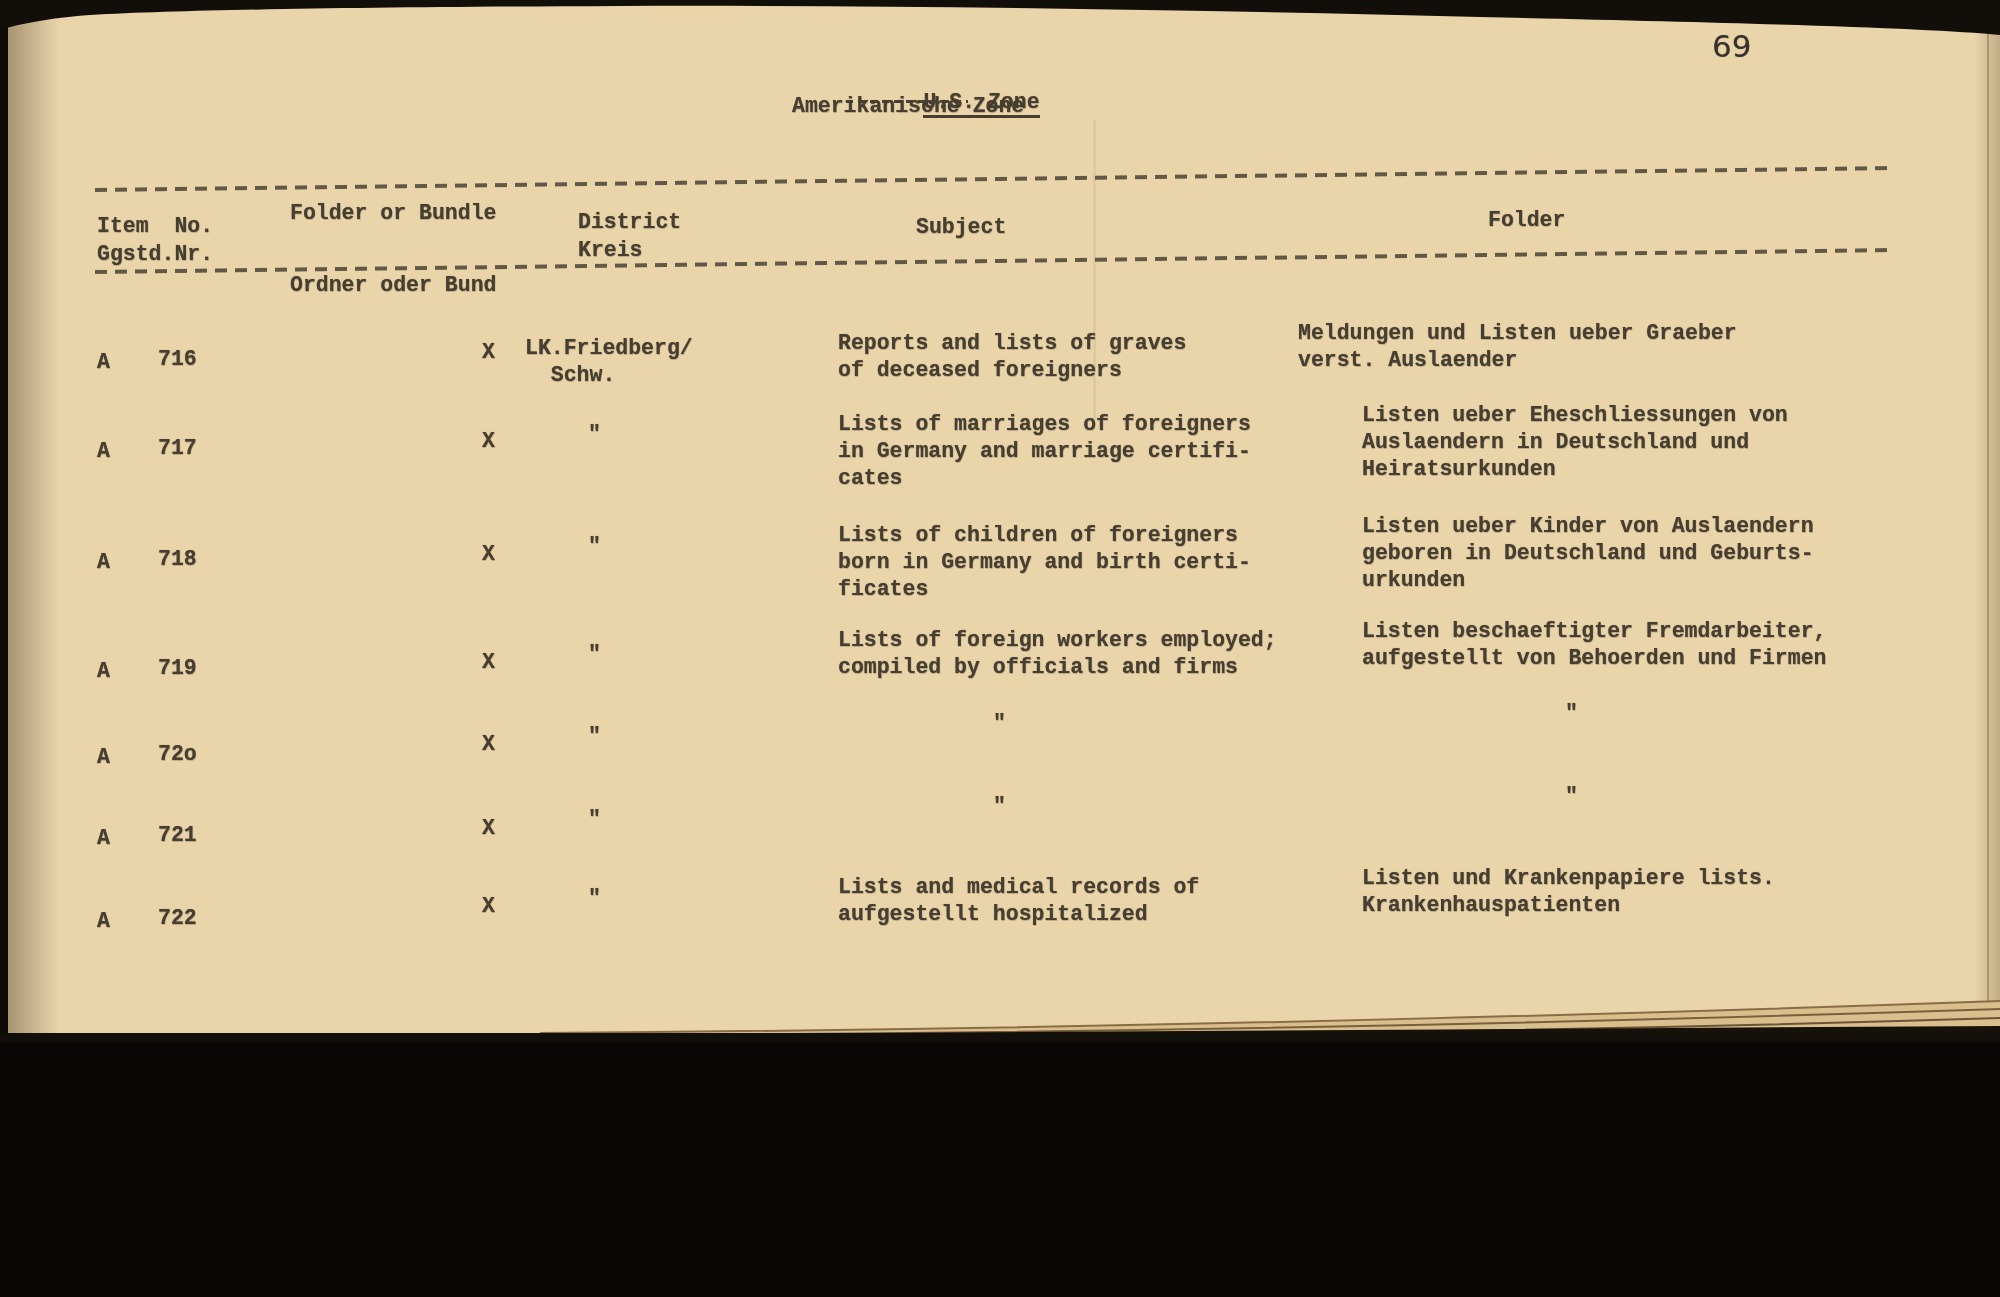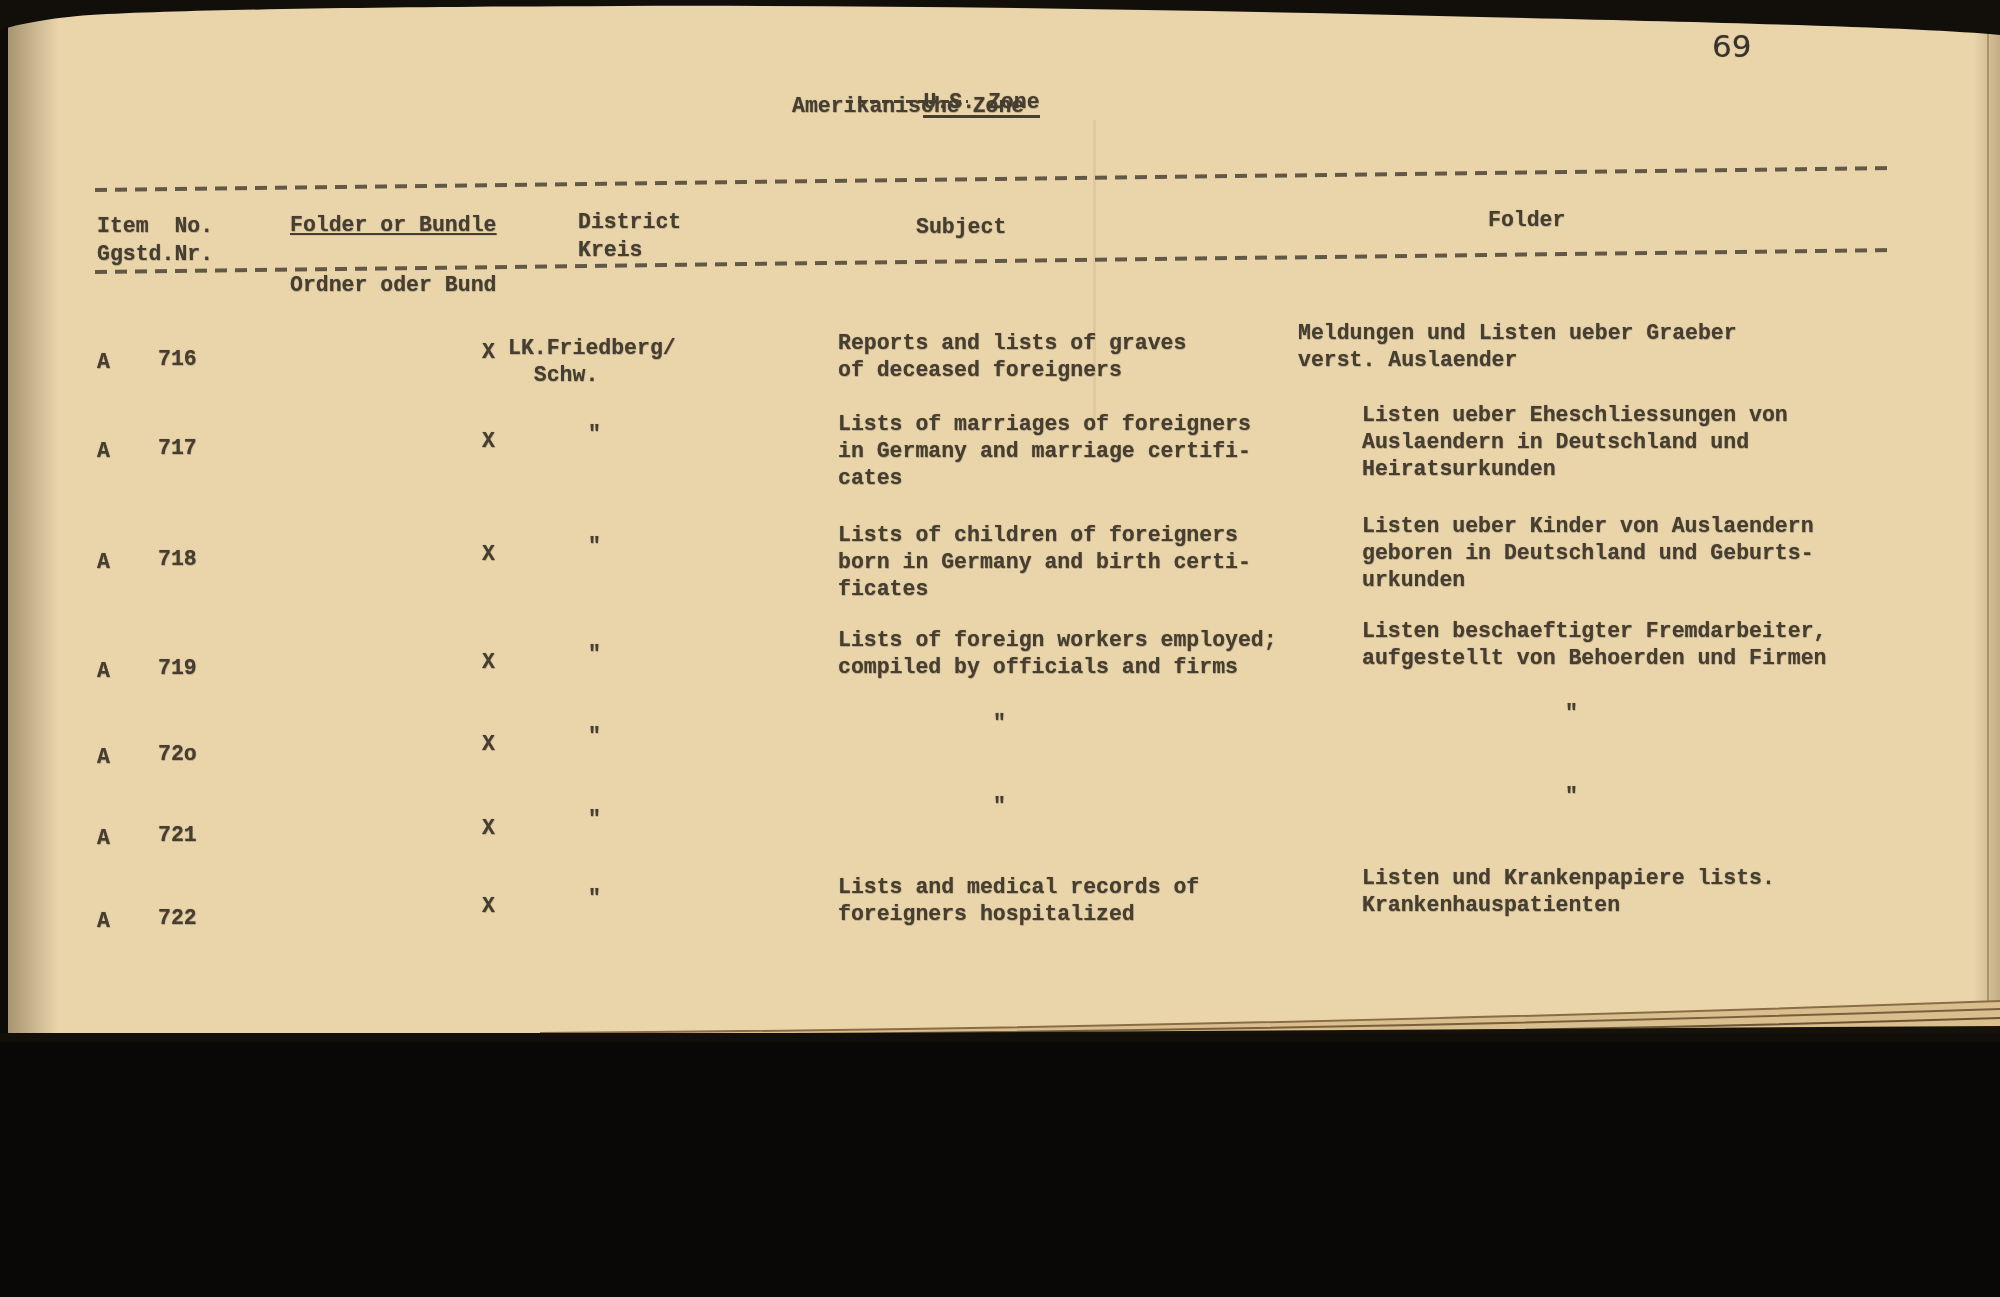--- a/index.html
+++ b/index.html
@@ -52,32 +52,32 @@
       <span class="title-underline">U.S. Zone</span>
     </div>
     <div class="dash-underline" style="left:846px;top:100px;width:122px;"></div>
     <div class="cell ink" style="left:792px;top:93px;">Amerikanische Zone</div>
 
     <div class="rule" style="left:95px;top:188px;width:1800px;"></div>
     <div class="rule" style="left:95px;top:270px;width:1800px;"></div>
 
     <div class="cell ink" style="left:97px;top:213px;">Item  No.</div>
     <div class="cell ink" style="left:97px;top:241px;">Ggstd.Nr.</div>
-    <div class="cell ink" style="left:290px;top:212px;text-decoration:underline;">Folder or Bundle</div>
+    <div class="cell ink" style="left:290px;top:200px;">Folder or Bundle</div>
     <div class="cell ink" style="left:290px;top:240px;margin-top:32px;">Ordner oder Bund</div>
     <div class="cell ink" style="left:578px;top:209px;">District</div>
     <div class="cell ink" style="left:578px;top:237px;">Kreis</div>
     <div class="cell ink" style="left:916px;top:214px;">Subject</div>
     <div class="cell ink" style="left:1488px;top:207px;">Folder</div>
 
     <div>
       <span class="cell ink" style="left:97px;top:349px;">A</span>
       <span class="cell ink" style="left:158px;top:346px;">716</span>
       <span class="cell ink" style="left:482px;top:339px;">X</span>
-      <span class="cell ink" style="left:508px;top:335px;">LK.Friedberg/
+      <span class="cell ink" style="left:525px;top:335px;">LK.Friedberg/
   Schw.</span>
       <span class="cell ink" style="left:838px;top:330px;">Reports and lists of graves
 of deceased foreigners</span>
       <span class="cell ink" style="left:1298px;top:320px;">Meldungen und Listen ueber Graeber
 verst. Auslaender</span>
     </div>
 
     <div>
       <span class="cell ink" style="left:97px;top:438px;">A</span>
       <span class="cell ink" style="left:158px;top:435px;">717</span>
@@ -132,21 +132,21 @@
       <span class="cell ink" style="left:993px;top:793px;">"</span>
       <span class="cell ink" style="left:1565px;top:783px;">"</span>
     </div>
 
     <div>
       <span class="cell ink" style="left:97px;top:908px;">A</span>
       <span class="cell ink" style="left:158px;top:905px;">722</span>
       <span class="cell ink" style="left:482px;top:893px;">X</span>
       <span class="cell ink" style="left:588px;top:885px;">"</span>
       <span class="cell ink" style="left:838px;top:874px;">Lists and medical records of
-foreigners hospitalized</span>
+aufgestellt hospitalized</span>
       <span class="cell ink" style="left:1362px;top:865px;">Listen und Krankenpapiere lists.
 Krankenhauspatienten</span>
     </div>
 
     <svg style="position:absolute;left:0;top:0;" width="2000" height="40" viewBox="0 0 2000 40">
       <path d="M0,0 H2000 V35 C1930,28 1750,23 1480,17 C1200,10 900,5 620,6 C400,7 200,9 90,15 C50,18 18,24 0,30 Z" fill="#120e0a"></path>
     </svg>
 
     <svg style="position:absolute;right:0;bottom:7px;" width="1460" height="46" viewBox="0 0 1460 46">
       <path d="M0,44 Q700,39 1460,12 L1460,46 L0,46 Z" fill="#d9be8e"></path>

